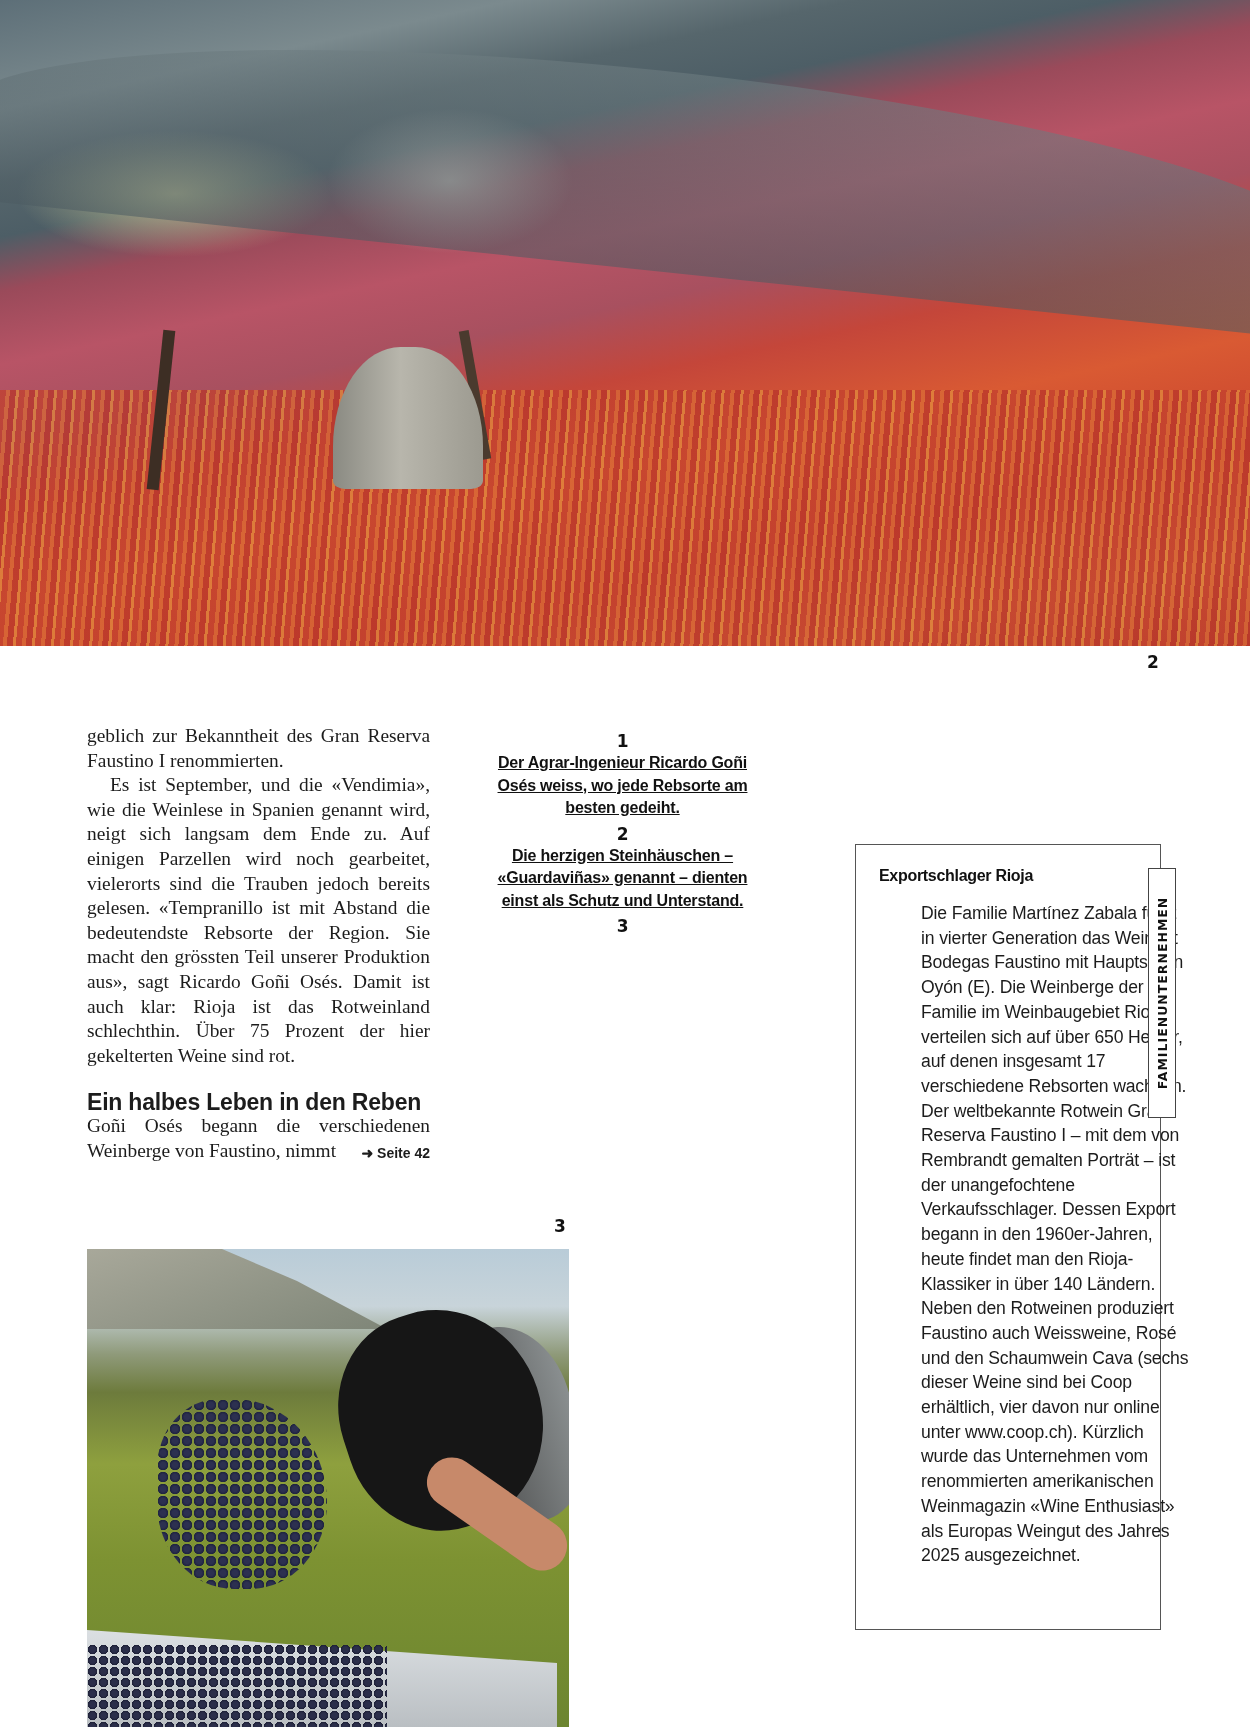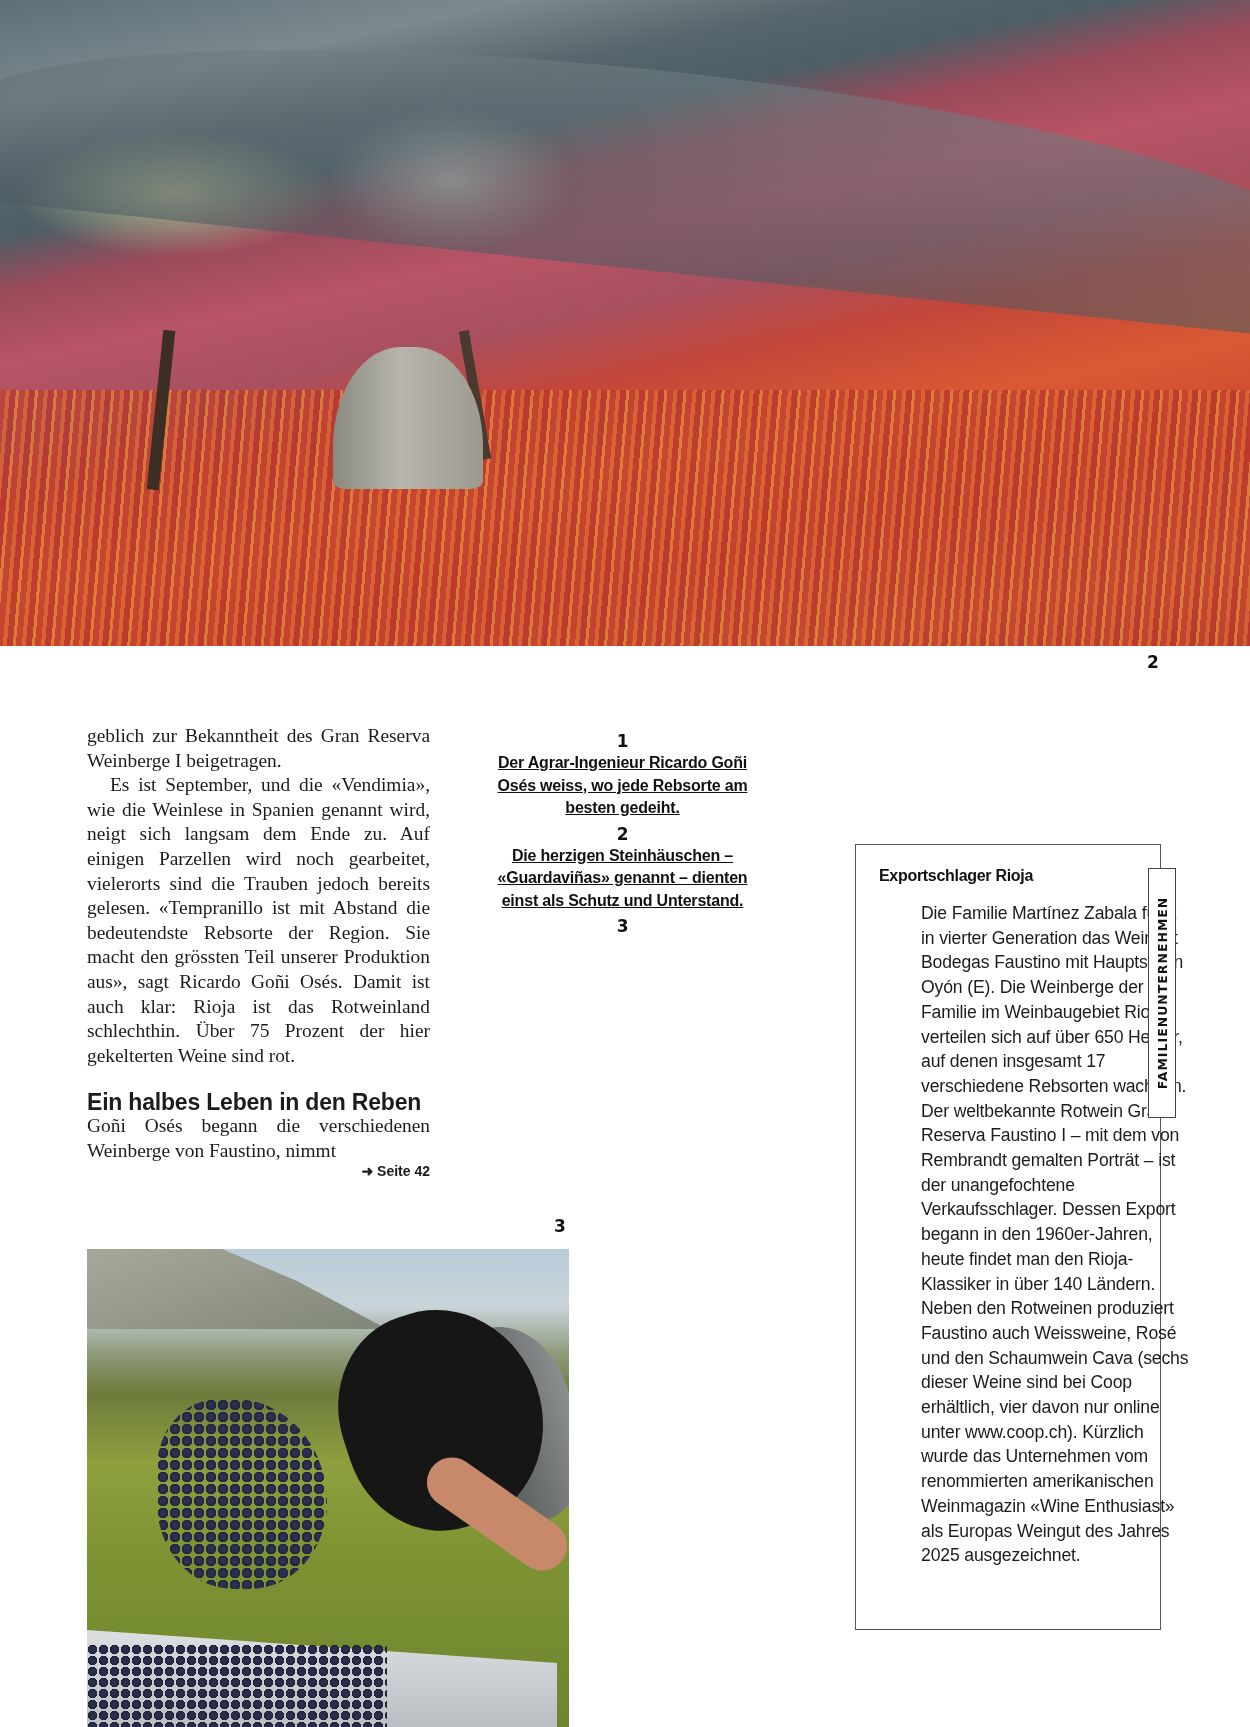--- a/index.html
+++ b/index.html
@@ -15,21 +15,21 @@
     background:linear-gradient(90deg,#8a8a82,#b8b6ac 45%,#9c9a90);border-radius:45% 45% 8% 8%/70% 70% 6% 6%;}
   .hero .trunk1{position:absolute;left:155px;top:330px;width:12px;height:160px;background:#3d2e24;transform:rotate(6deg);}
   .hero .trunk2{position:absolute;left:470px;top:330px;width:10px;height:130px;background:#4a3a2e;transform:rotate(-10deg);}
   .hero .field{position:absolute;left:0;top:390px;width:1250px;height:256px;
     background:repeating-linear-gradient(95deg,#c2402e 0 6px,#d86a36 6px 10px,#b8352a 10px 16px,#e0893d 16px 19px);opacity:.75;}
   .fignum{position:absolute;font-family:"DejaVu Sans",sans-serif;font-weight:bold;font-size:17px;color:#111;}
   .col-left{position:absolute;left:87px;top:724px;width:343px;font-family:"Liberation Serif","DejaVu Serif",serif;font-size:19.4px;line-height:24.6px;color:#1c1c1c;}
   .col-left p{margin:0;text-align:justify;}
   .col-left p.indent{text-indent:23px;}
   .col-left h3{margin:22px 0 0 0;font-family:"Liberation Sans",sans-serif;font-weight:bold;font-size:23px;line-height:24px;letter-spacing:-.2px;}
-  .seite{font-family:"Liberation Sans",sans-serif;font-weight:bold;font-size:14px;float:right;margin-top:20px;}
+  .seite{font-family:"Liberation Sans",sans-serif;font-weight:bold;font-size:14px;float:right;margin-top:2px;}
   .captions{position:absolute;left:490px;top:730px;width:265px;text-align:center;font-family:"Liberation Sans",sans-serif;font-weight:bold;font-size:16px;line-height:22.5px;letter-spacing:-.2px;color:#111;}
   .captions .num{font-family:"DejaVu Sans",sans-serif;font-size:17px;line-height:22px;display:block;}
   .captions .cap{display:block;margin-bottom:3px;text-decoration:underline;}
   .box{position:absolute;left:855px;top:844px;width:306px;height:786px;border:1.5px solid #555;box-sizing:border-box;}
   .box h2{position:absolute;left:23px;top:22px;margin:0;font-family:"Liberation Sans",sans-serif;font-weight:bold;font-size:16px;letter-spacing:-.3px;color:#111;}
   .box .body{position:absolute;left:23px;top:56px;width:272px;font-family:"Liberation Sans",sans-serif;font-size:17.6px;line-height:24.7px;color:#1c1c1c;letter-spacing:-.15px;margin-left:42px;}
   .sidetab{position:absolute;left:1148px;top:868px;width:28px;height:250px;border:1.5px solid #444;box-sizing:border-box;background:#fff;}
   .sidetab span{position:absolute;left:50%;top:50%;transform:translate(-50%,-50%) rotate(-90deg);white-space:nowrap;font-family:"DejaVu Sans",sans-serif;font-weight:bold;font-size:12.5px;letter-spacing:1px;color:#111;}
   .photo3{position:absolute;left:87px;top:1249px;width:482px;height:478px;overflow:hidden;
     background:linear-gradient(180deg,#b9ccd8 0%,#c8d4da 12%,#8f9a7a 22%,#6d7b3c 30%,#8ea03e 45%,#7d9232 65%,#6c8530 100%);}
@@ -50,21 +50,21 @@
   <div class="ridge"></div>
   <div class="field"></div>
   <div class="trunk1"></div>
   <div class="trunk2"></div>
   <div class="hut"></div>
 </div>
 
 <div class="fignum" style="left:1147px;top:652px;">2</div>
 
 <div class="col-left">
-  <p>geblich zur Bekanntheit des Gran Reserva Weinberge I beigetragen.</p>
+  <p>geblich zur Bekanntheit des Gran Reserva Faustino I renommierten.</p>
   <p class="indent">Es ist September, und die «Vendimia», wie die Weinlese in Spanien genannt wird, neigt sich langsam dem Ende zu. Auf einigen Parzellen wird noch gearbeitet, vielerorts sind die Trauben jedoch bereits gelesen. «Tempranillo ist mit Abstand die bedeutendste Rebsorte der Region. Sie macht den grössten Teil unserer Produktion aus», sagt Ricardo Goñi Osés. Damit ist auch klar: Rioja ist das Rotweinland schlechthin. Über 75 Prozent der hier gekelterten Weine sind rot.</p>
   <h3>Ein halbes Leben in den Reben</h3>
   <p>
     <span>Goñi Osés begann die verschiedenen Weinberge von Faustino, nimmt</span>
     <span class="seite">➜ Seite 42</span>
   </p>
 </div>
 
 <div class="captions">
   <span class="num">1</span>

